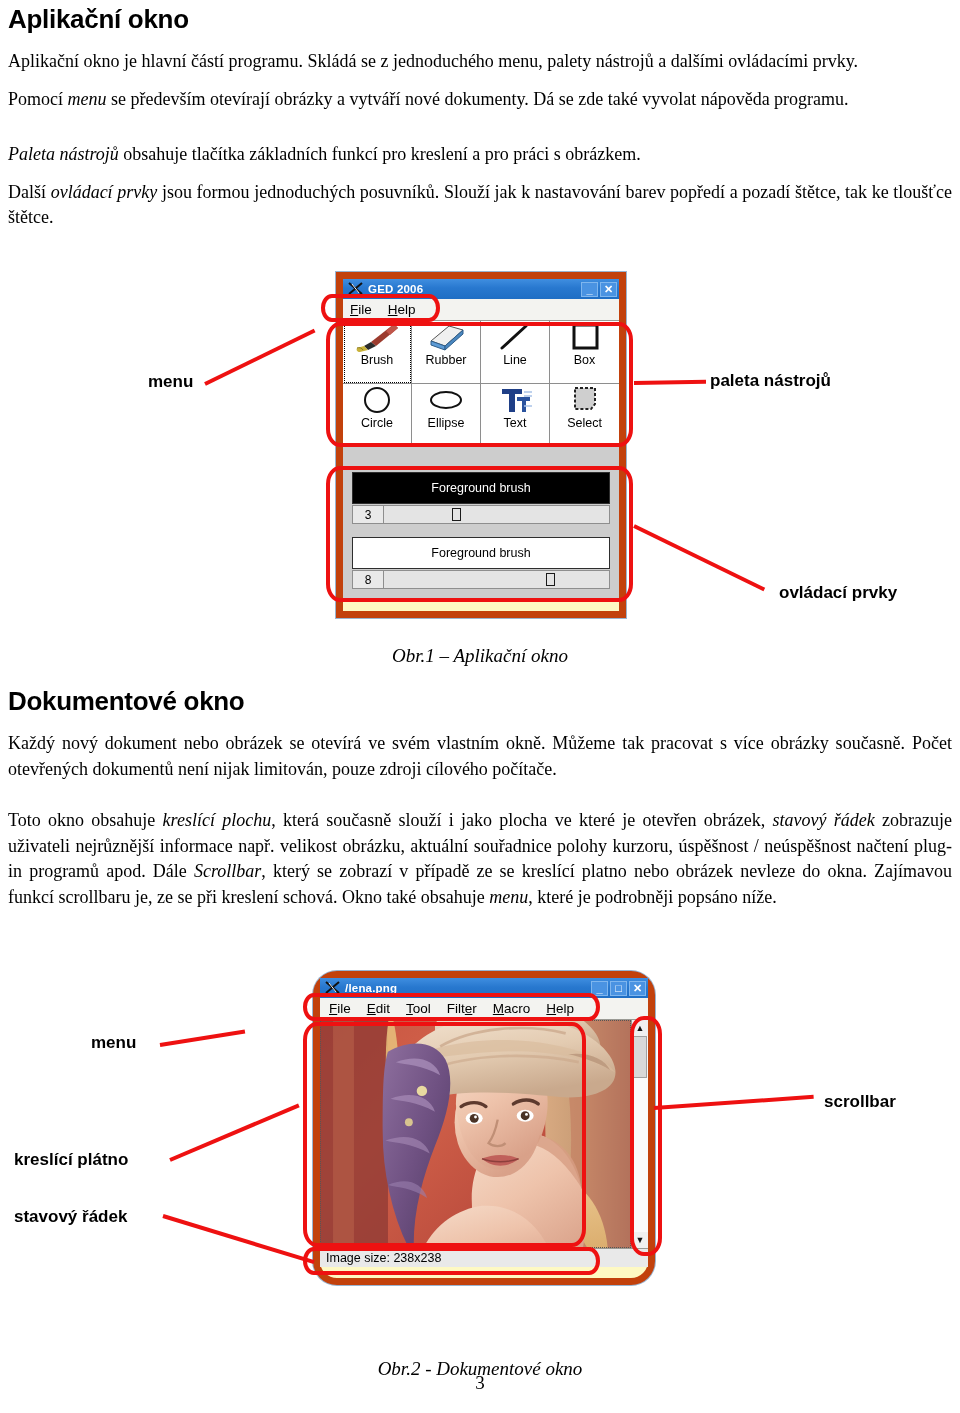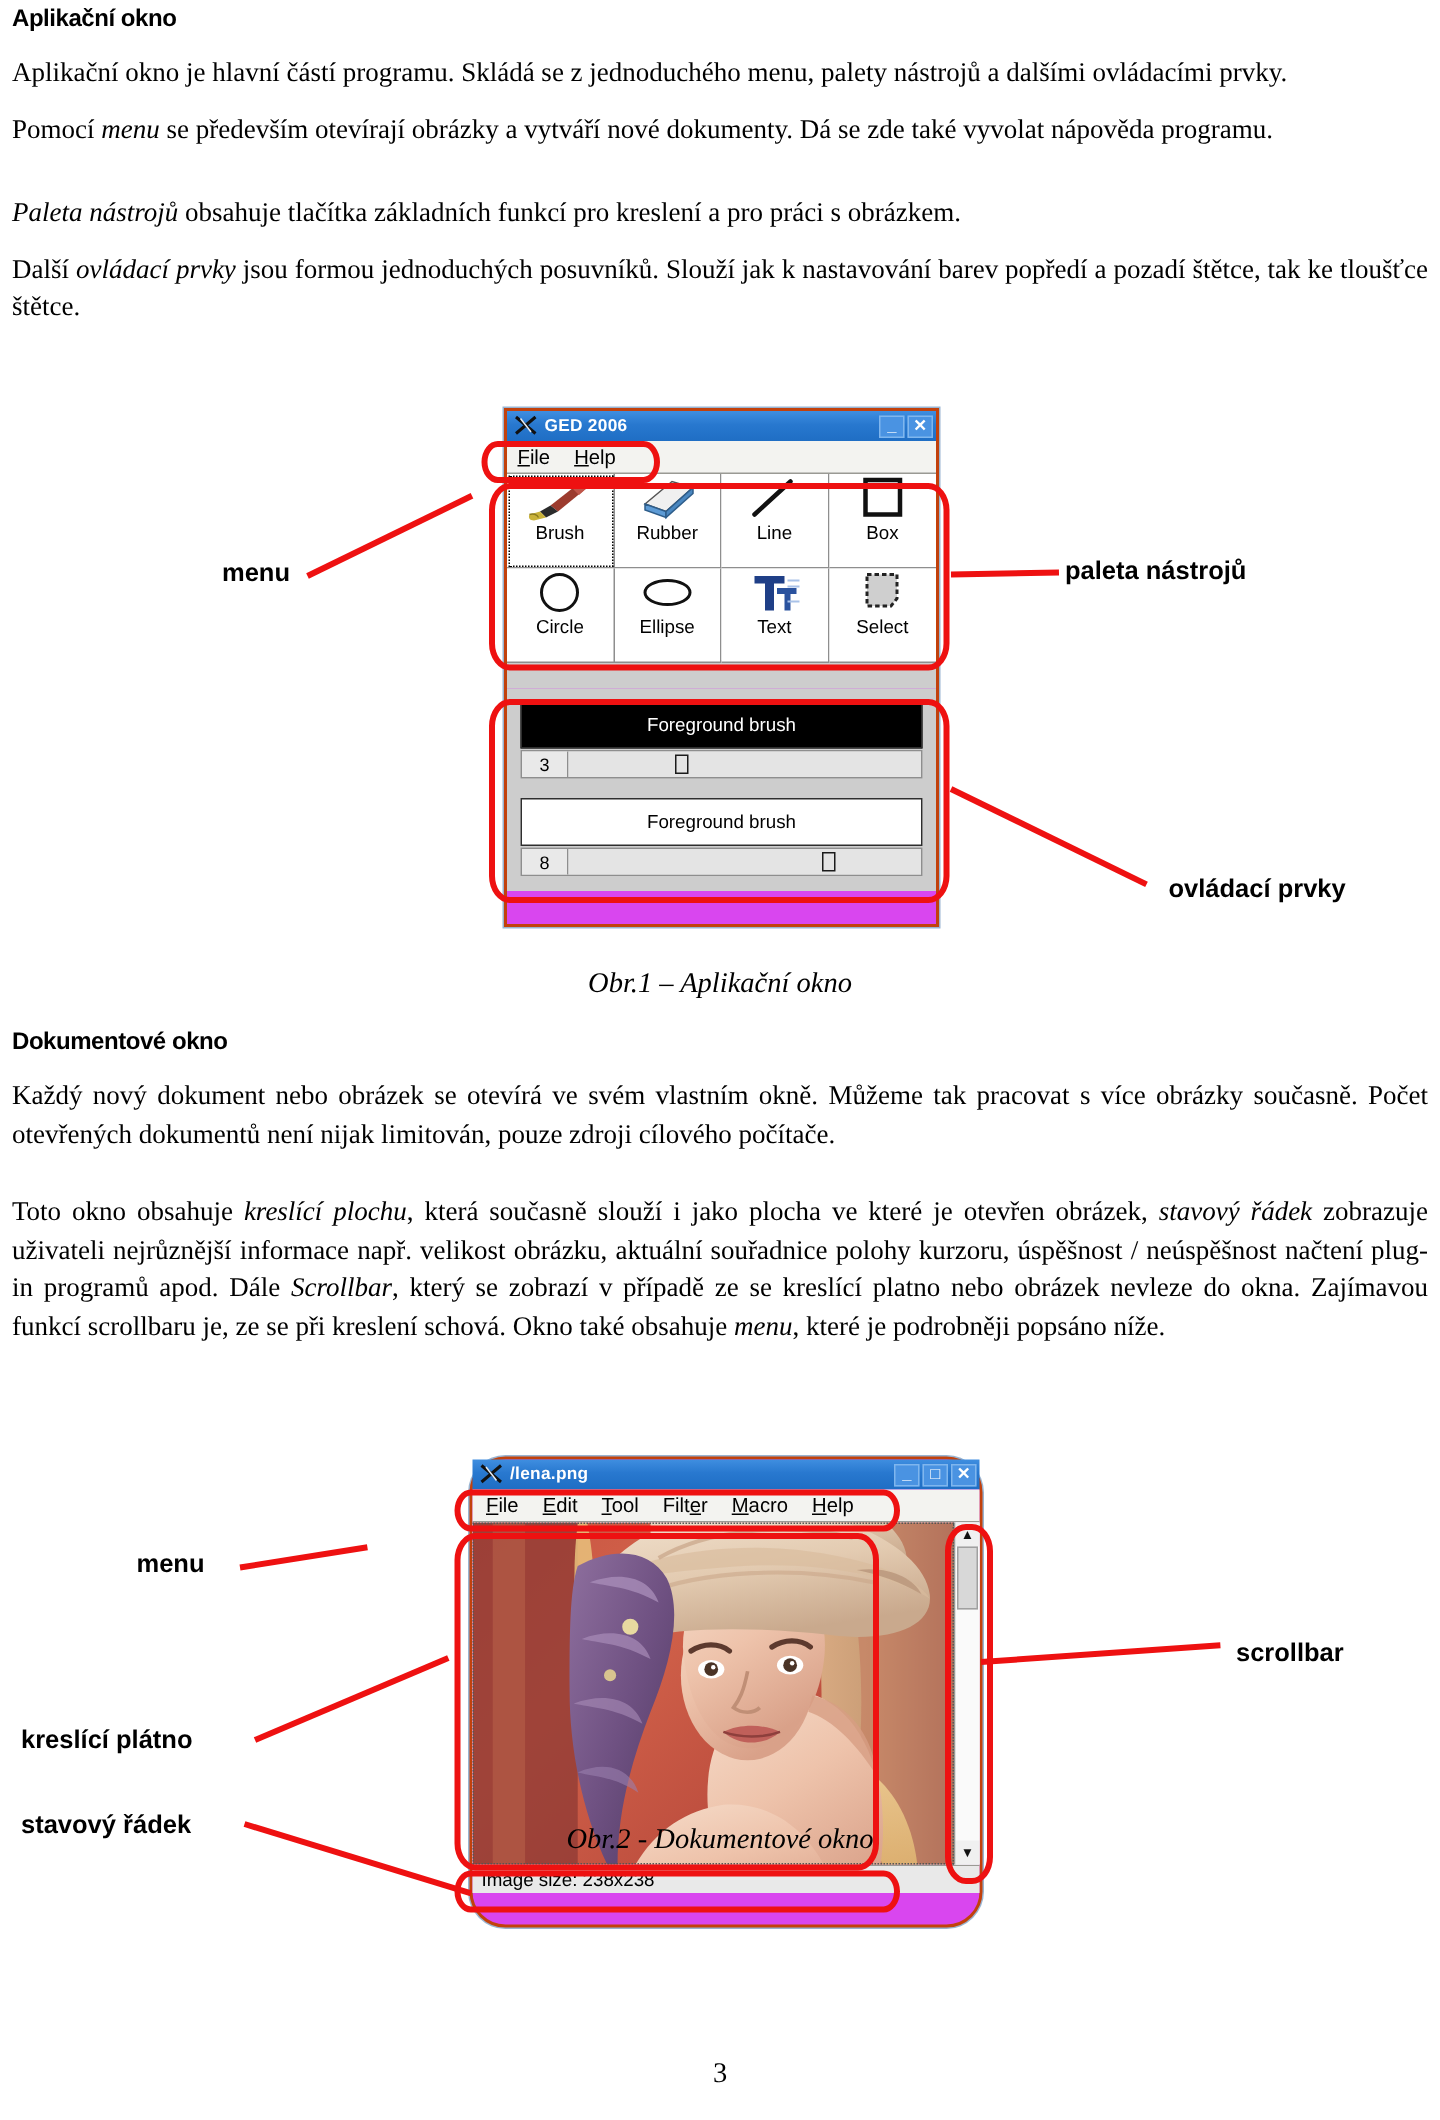--- a/index.html
+++ b/index.html
@@ -9,21 +9,21 @@
     font-family:"Liberation Serif", serif;
     position:relative;
     overflow:hidden;
   }
   .page{position:relative;width:960px;height:1413px;}
 
   
   h1.section{
     font-family:"Liberation Sans", sans-serif;
     font-weight:bold;
-    font-size:16px;
+    font-size:26px;
     margin:0;
     letter-spacing:-0.3px;
     color:#000;
   }
   p.body{
     font-family:"Liberation Serif", serif;
     font-size:18px;
     line-height:25.5px;
     margin:0;
     text-align:justify;
@@ -66,22 +66,22 @@
     position:absolute;
     background:#ee1111;
     height:4px;
     transform-origin:0 50%;
     pointer-events:none;
   }
 
   
   .win{
     position:absolute;
-    background:#d946ef;
-    border:2px solid #c2410c;
+    background:#fef9c3;
+    border:7px solid #c2410c;
     box-sizing:border-box;
     box-shadow:0 0 0 1px #99b4d1;
   }
   .titlebar{
     height:20px;
     background:linear-gradient(to bottom,#3f8ee0 0%,#2878cf 45%,#1f6ec4 100%);
     display:flex;align-items:center;
     padding:0 2px 0 4px;
     box-sizing:border-box;
   }
@@ -544,17 +544,17 @@
   <div class="redline" style="left:160px;top:1043px;width:86px;transform:rotate(-9deg);"></div>
   <div class="redline" style="left:170px;top:1158px;width:140px;transform:rotate(-23deg);"></div>
   <div class="redline" style="left:163px;top:1214px;width:158px;transform:rotate(17deg);"></div>
   <div class="redline" style="left:654px;top:1106px;width:160px;transform:rotate(-4deg);"></div>
 
   <span class="anno" style="left:91px;top:1033px;">menu</span>
   <span class="anno" style="left:14px;top:1150px;">kreslící plátno</span>
   <span class="anno" style="left:14px;top:1207px;">stavový řádek</span>
   <span class="anno" style="left:824px;top:1092px;">scrollbar</span>
 
-  <div class="cap" style="position:absolute;left:0;top:1216px;width:960px;">Obr.2 - Dokumentové okno</div>
+  <div class="cap" style="position:absolute;left:0;top:1358px;width:960px;">Obr.2 - Dokumentové okno</div>
 
   <div class="pageno" style="position:absolute;left:0;top:1372px;width:960px;">3</div>
 
 </div>
 
 </body></html>

